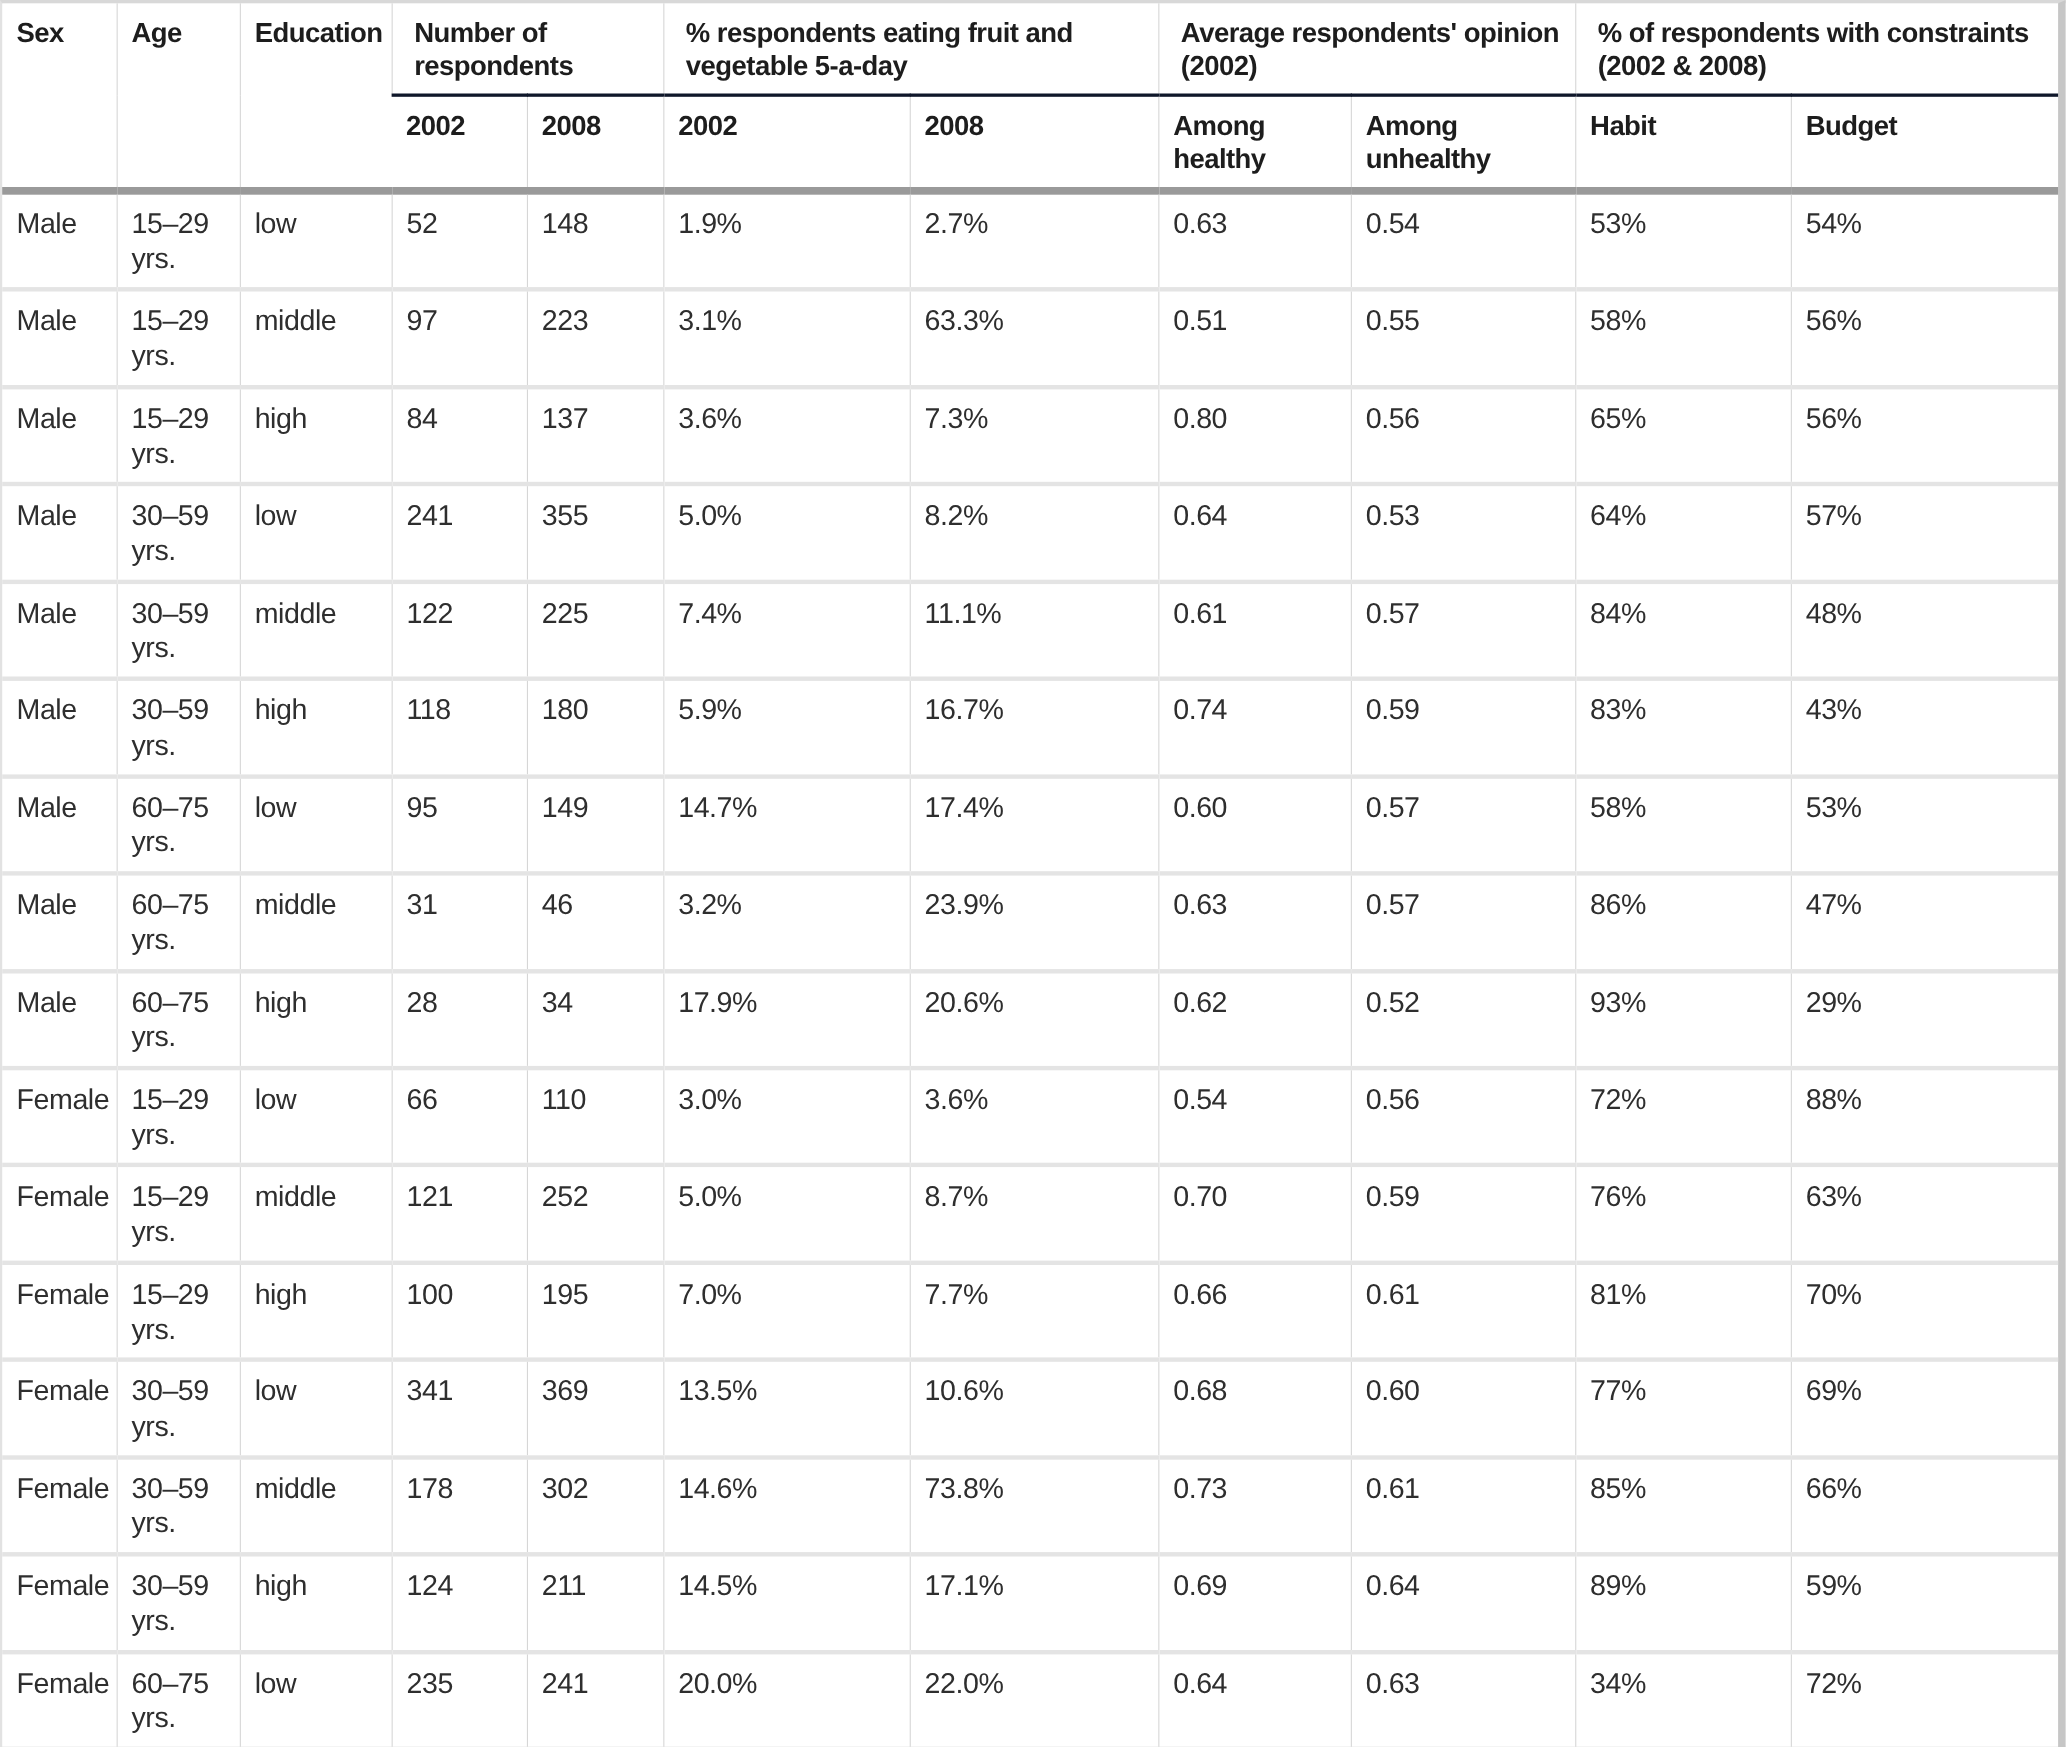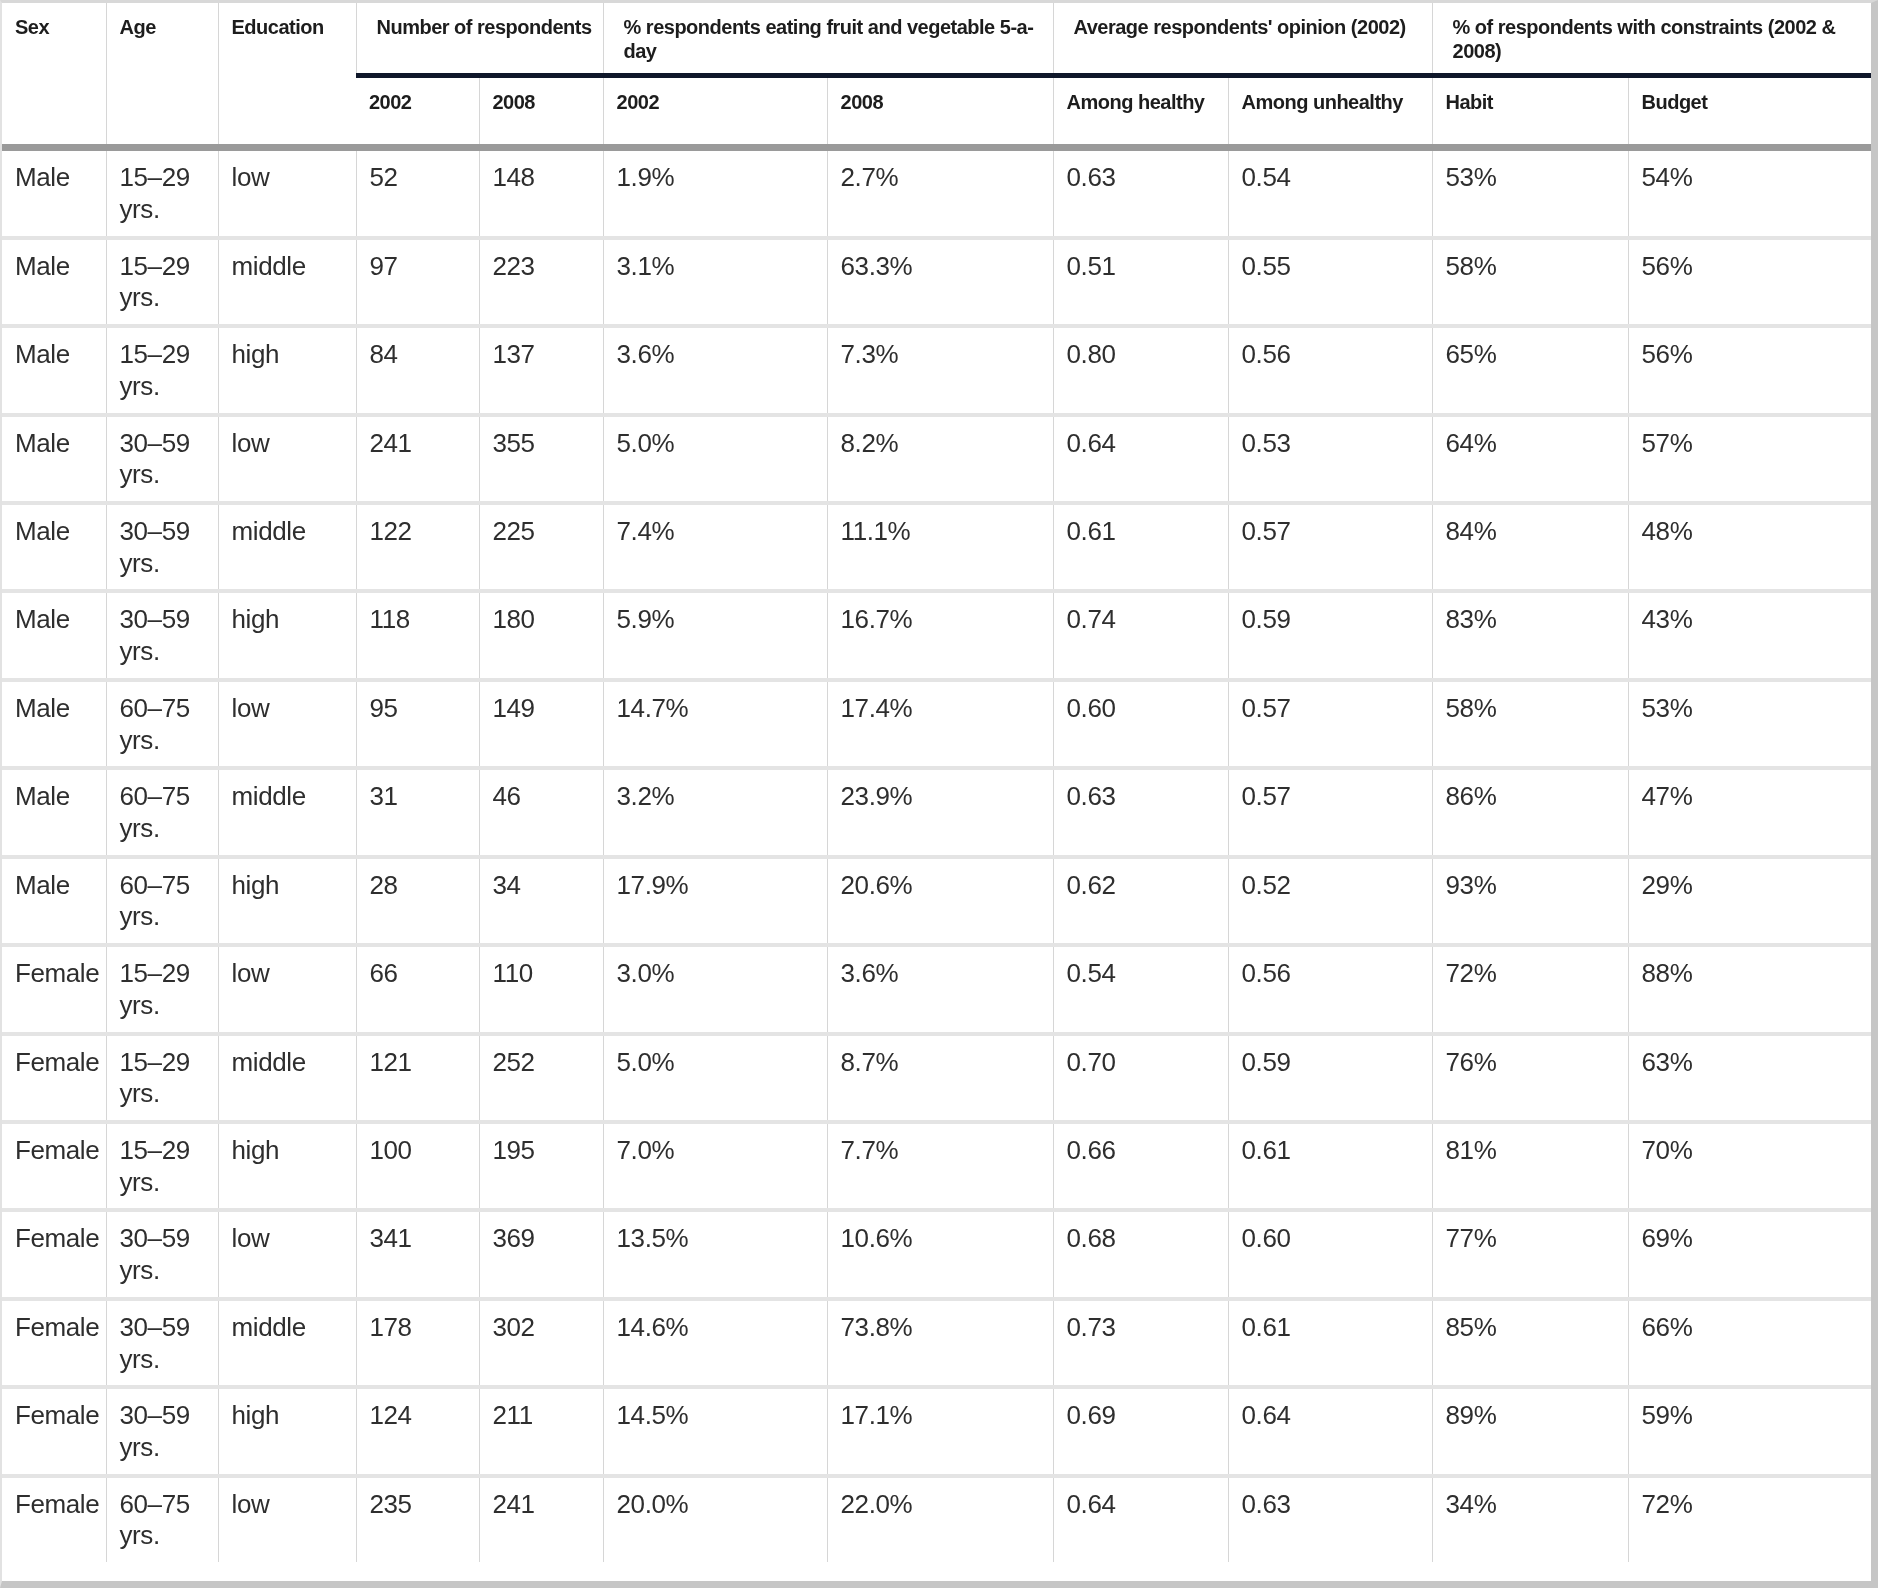--- a/index.html
+++ b/index.html
@@ -27,28 +27,28 @@
     text-align: left;
     vertical-align: top;
     padding: 11px 6px 10px 13px;
     border-left: 1px solid #d6d6d6;
     overflow: hidden;
   }
   th:first-child, td:first-child { border-left: none; }
 
   thead th {
     font-weight: bold;
-    font-size: 20px;
+    font-size: 25px;
     letter-spacing: -0.5px;
     line-height: 1.18;
     color: #1d1d1d;
     padding-top: 13px;
   }
   tr.group-row { height: 64px; }
-  tr.group-row th.group { border-bottom: 5px solid #0f172a; padding-left: 20px; }
+  tr.group-row th.group { border-bottom: 3px solid #0f172a; padding-left: 20px; }
   tr.sub-row  { height: 72px; }
   tr.sub-row th,
   tr.group-row th.plain { border-bottom: 7px solid #9a9a9a; }
 
   tbody td {
     font-size: 26px;
     letter-spacing: -0.4px;
     line-height: 1.22;
     color: #2e2e2e;
     border-top: 4px solid #e4e4e4;

